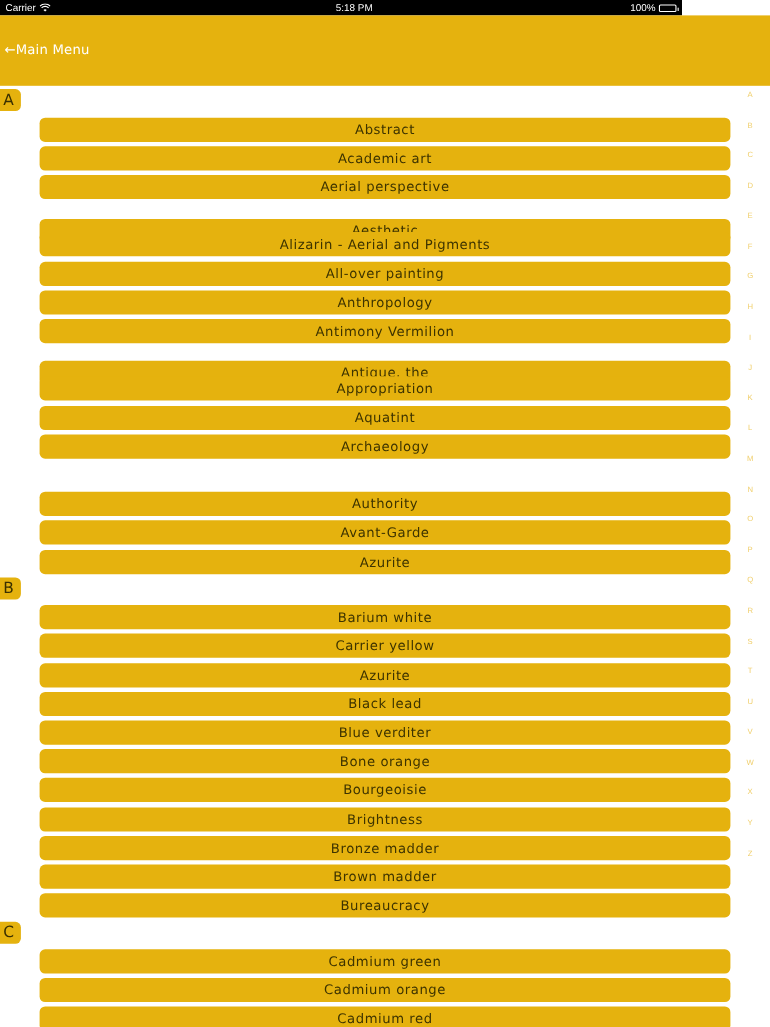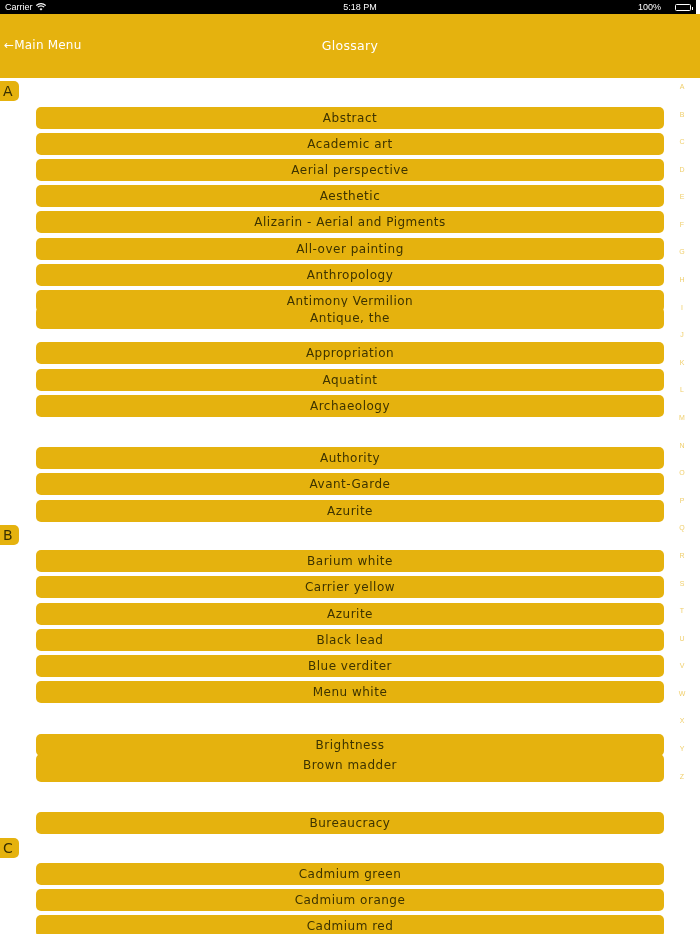--- a/index.html
+++ b/index.html
@@ -1,26 +1,26 @@
 <!DOCTYPE html>
 <html><head>
   <meta charset="utf-8">
   <style>
     * { box-sizing: border-box; margin: 0; padding: 0; }
     html, body { width: 700px; height: 934px; overflow: hidden; background: #ffffff; }
     body { font-family: "DejaVu Sans", sans-serif; position: relative; }
 
     .status-bar {
-      position: absolute; left: 0; top: 0; width: 696px; height: 14px;
+      position: absolute; left: 0; top: 0; width: 620px; height: 14px;
       background: #000000; color: #ffffff; font-size: 9px;
       font-family: "Liberation Sans", sans-serif;
     }
     .status-bar .carrier { position: absolute; left: 5px; top: 2px; display: flex; align-items: center; gap: 3px; }
     .status-bar .time { position: absolute; left: 0; right: 0; top: 2px; text-align: center; padding-left: 24px; }
-    .status-bar .battery { position: absolute; right: 5px; top: 2px; display: flex; align-items: center; gap: 14px; }
+    .status-bar .battery { position: absolute; right: 5px; top: 2px; display: flex; align-items: center; gap: 3px; }
     .batt-shape { width: 16px; height: 7px; border: 1px solid #fff; border-radius: 1.5px; position: relative; padding: 1px; }
     .batt-shape::after { content: ""; position: absolute; right: -3px; top: 2px; width: 1.5px; height: 3px; background: #fff; }
     .batt-fill { width: 100%; height: 100%; background: #fff; }
 
     .nav-bar {
       position: absolute; left: 0; top: 14px; width: 700px; height: 64px;
       background: #e5b20e; color: #ffffff;
     }
     .back-button {
       position: absolute; left: 4px; top: 24px; font-size: 12px; color: #ffffff;
@@ -69,52 +69,52 @@
     <span>100%</span>
     <span class="batt-shape"><span class="batt-fill"></span></span>
   </div>
 </div>
 
 <div class="nav-bar">
   <div class="back-button">
     <span>←</span>
     <span>Main Menu</span>
   </div>
-  <div class="nav-title">Glossary</div>
 </div>
 
 <div class="list">
 
   <div class="section-header" style="top:3px">A</div>
   <div class="item" style="top:29px">Abstract</div>
   <div class="item" style="top:55px">Academic art</div>
   <div class="item" style="top:81px">Aerial perspective</div>
-  <div class="item" style="top:107px">Aesthetic</div>
+  <div class="item" style="top:121px">Aesthetic</div>
   <div class="item" style="top:133px">Alizarin - Aerial and Pigments</div>
   <div class="item" style="top:160px">All-over painting</div>
   <div class="item" style="top:186px">Anthropology</div>
   <div class="item" style="top:212px">Antimony Vermilion</div>
-  <div class="item" style="top:229px">Antique, the</div>
+  <div class="item" style="top:250px">Antique, the</div>
   <div class="item" style="top:264px">Appropriation</div>
   <div class="item" style="top:291px">Aquatint</div>
   <div class="item" style="top:317px">Archaeology</div>
   <div class="item" style="top:369px">Authority</div>
   <div class="item" style="top:395px">Avant-Garde</div>
   <div class="item" style="top:422px">Azurite</div>
 
   <div class="section-header" style="top:447px">B</div>
   <div class="item" style="top:472px">Barium white</div>
   <div class="item" style="top:498px">Carrier yellow</div>
   <div class="item" style="top:525px">Azurite</div>
   <div class="item" style="top:551px">Black lead</div>
   <div class="item" style="top:577px">Blue verditer</div>
-  <div class="item" style="top:603px">Menu white</div>
+  <div class="item" style="top:603px">Bone orange</div>
+  <div class="item" style="top:629px">Bourgeoisie</div>
   <div class="item" style="top:656px">Brightness</div>
   <div class="item" style="top:682px">Bronze madder</div>
-  <div class="item" style="top:676px">Brown madder</div>
+  <div class="item" style="top:708px">Brown madder</div>
   <div class="item" style="top:734px">Bureaucracy</div>
 
   <div class="section-header" style="top:760px">C</div>
   <div class="item" style="top:785px">Cadmium green</div>
   <div class="item" style="top:811px">Cadmium orange</div>
   <div class="item" style="top:837px">Cadmium red</div>
 </div>
 
 <div class="index-bar">
   <div class="index-letter" style="top:5px">A</div>

